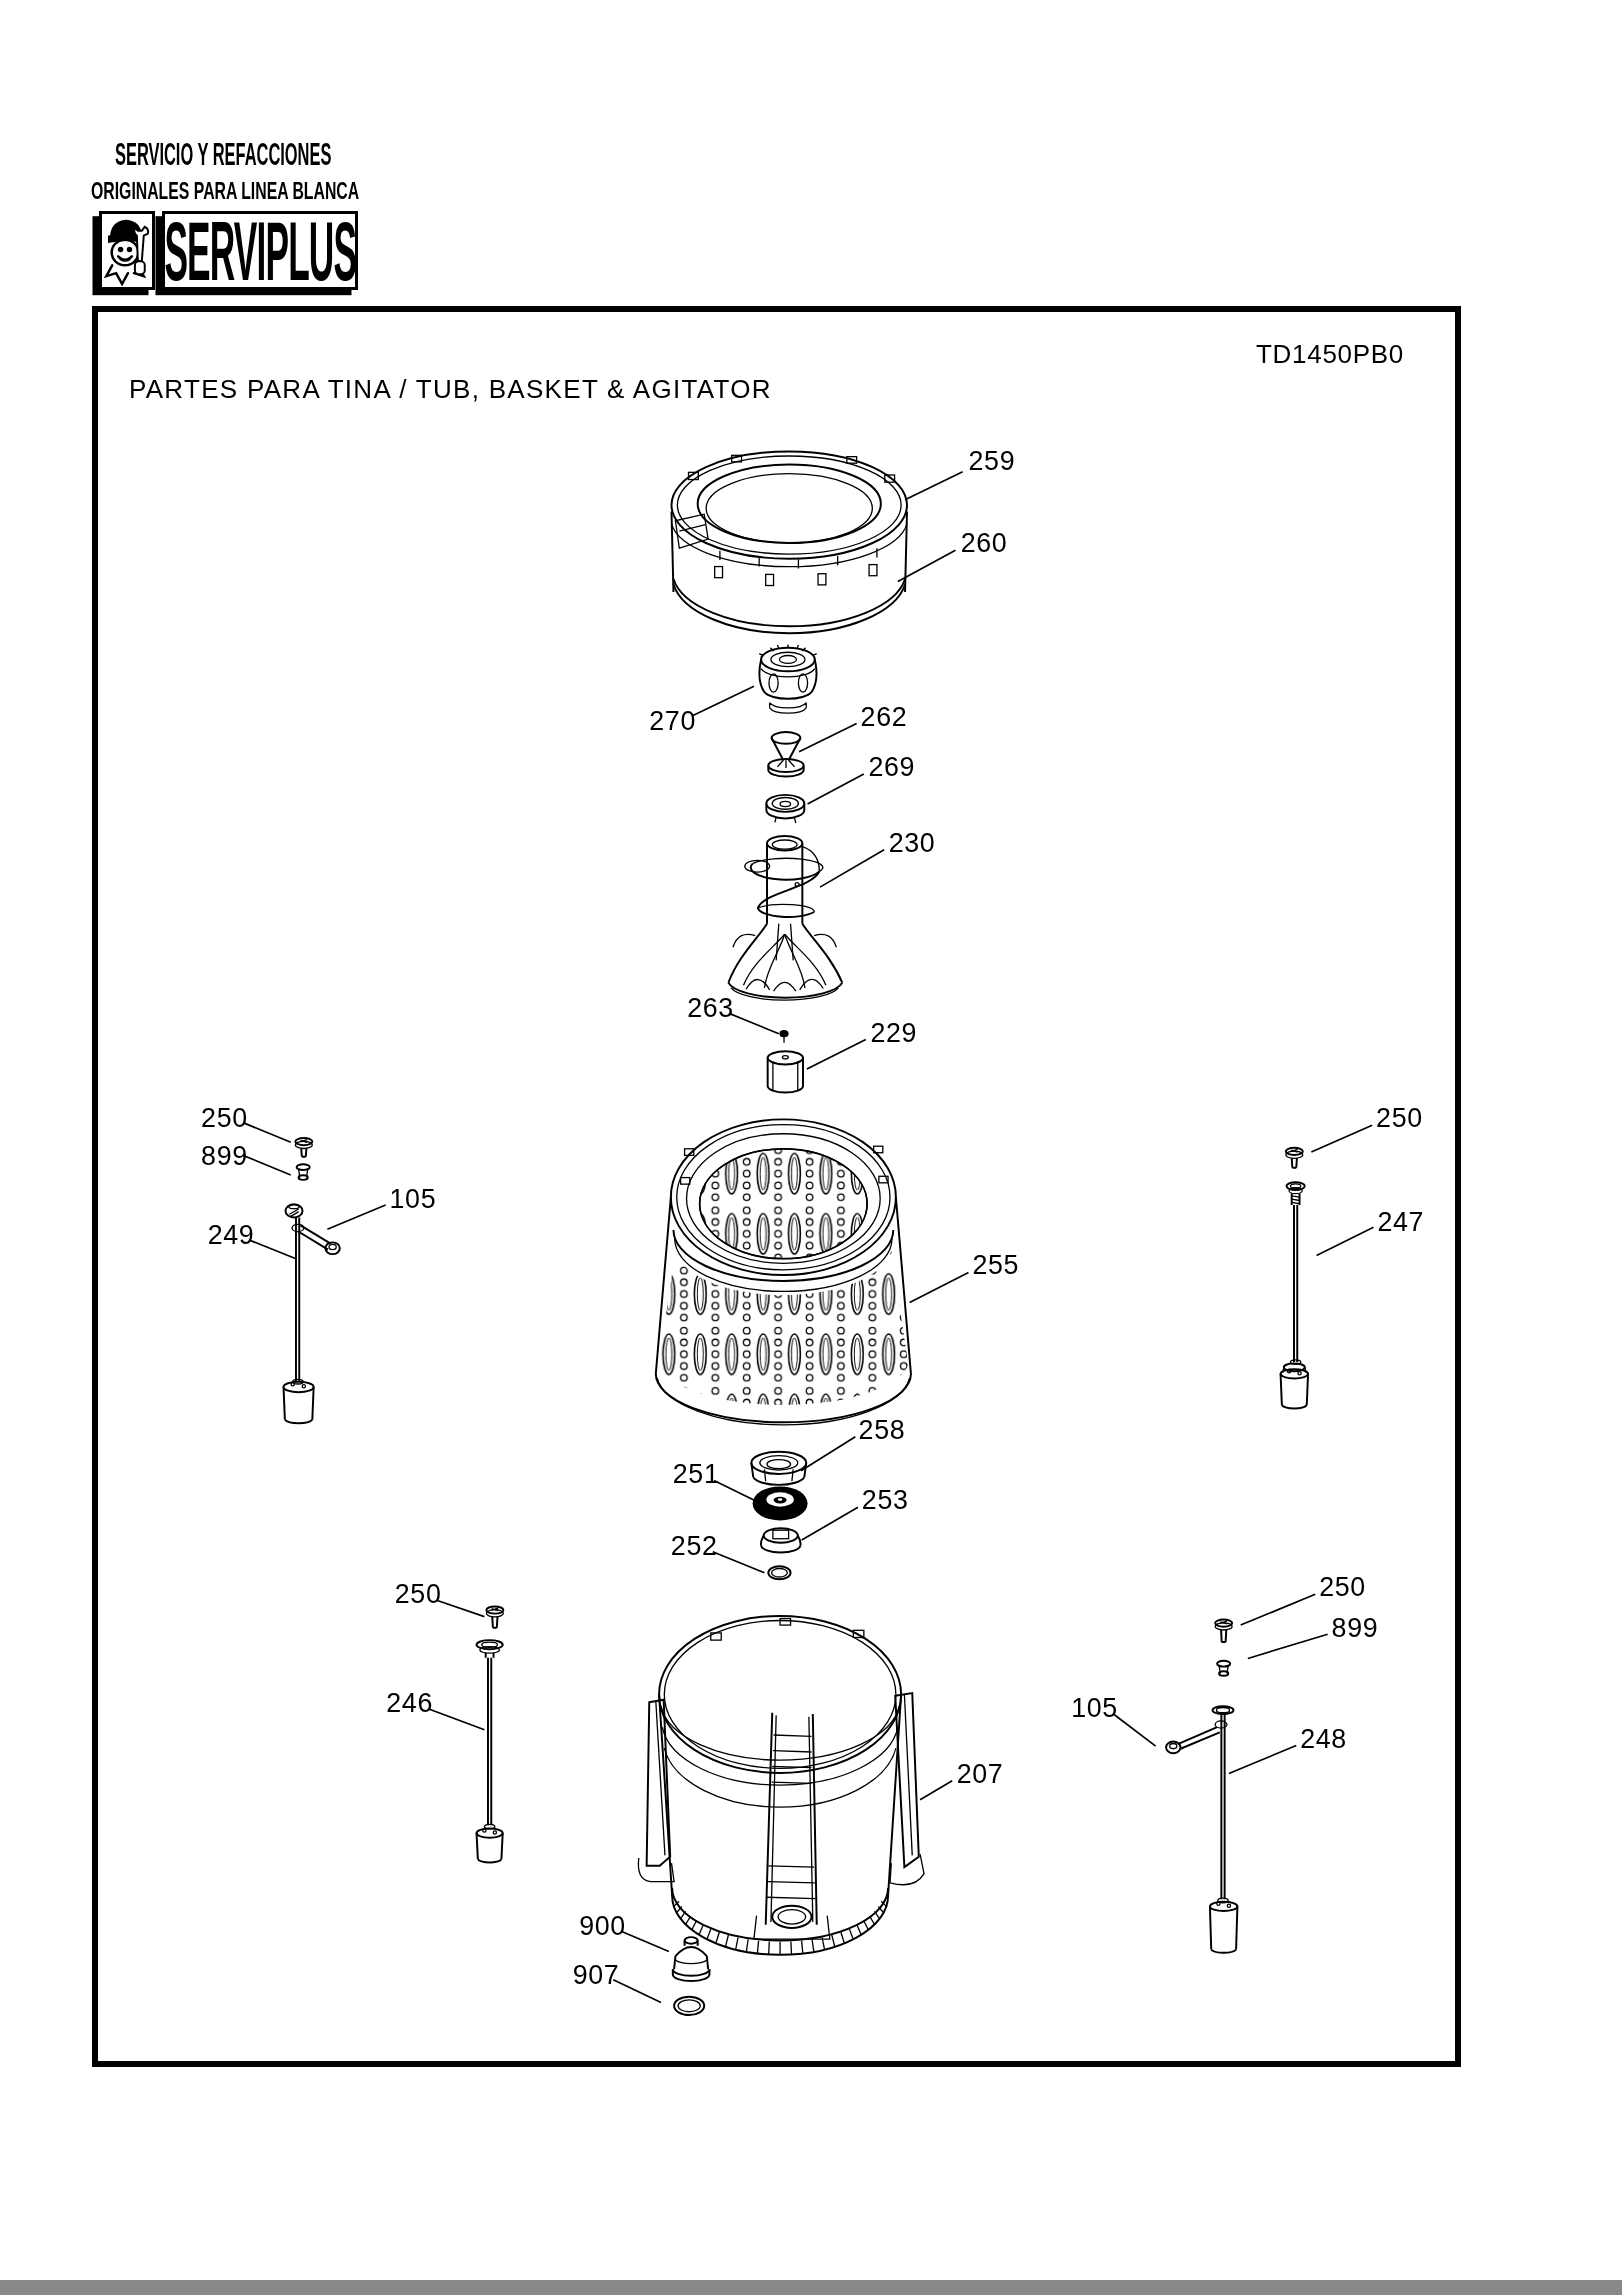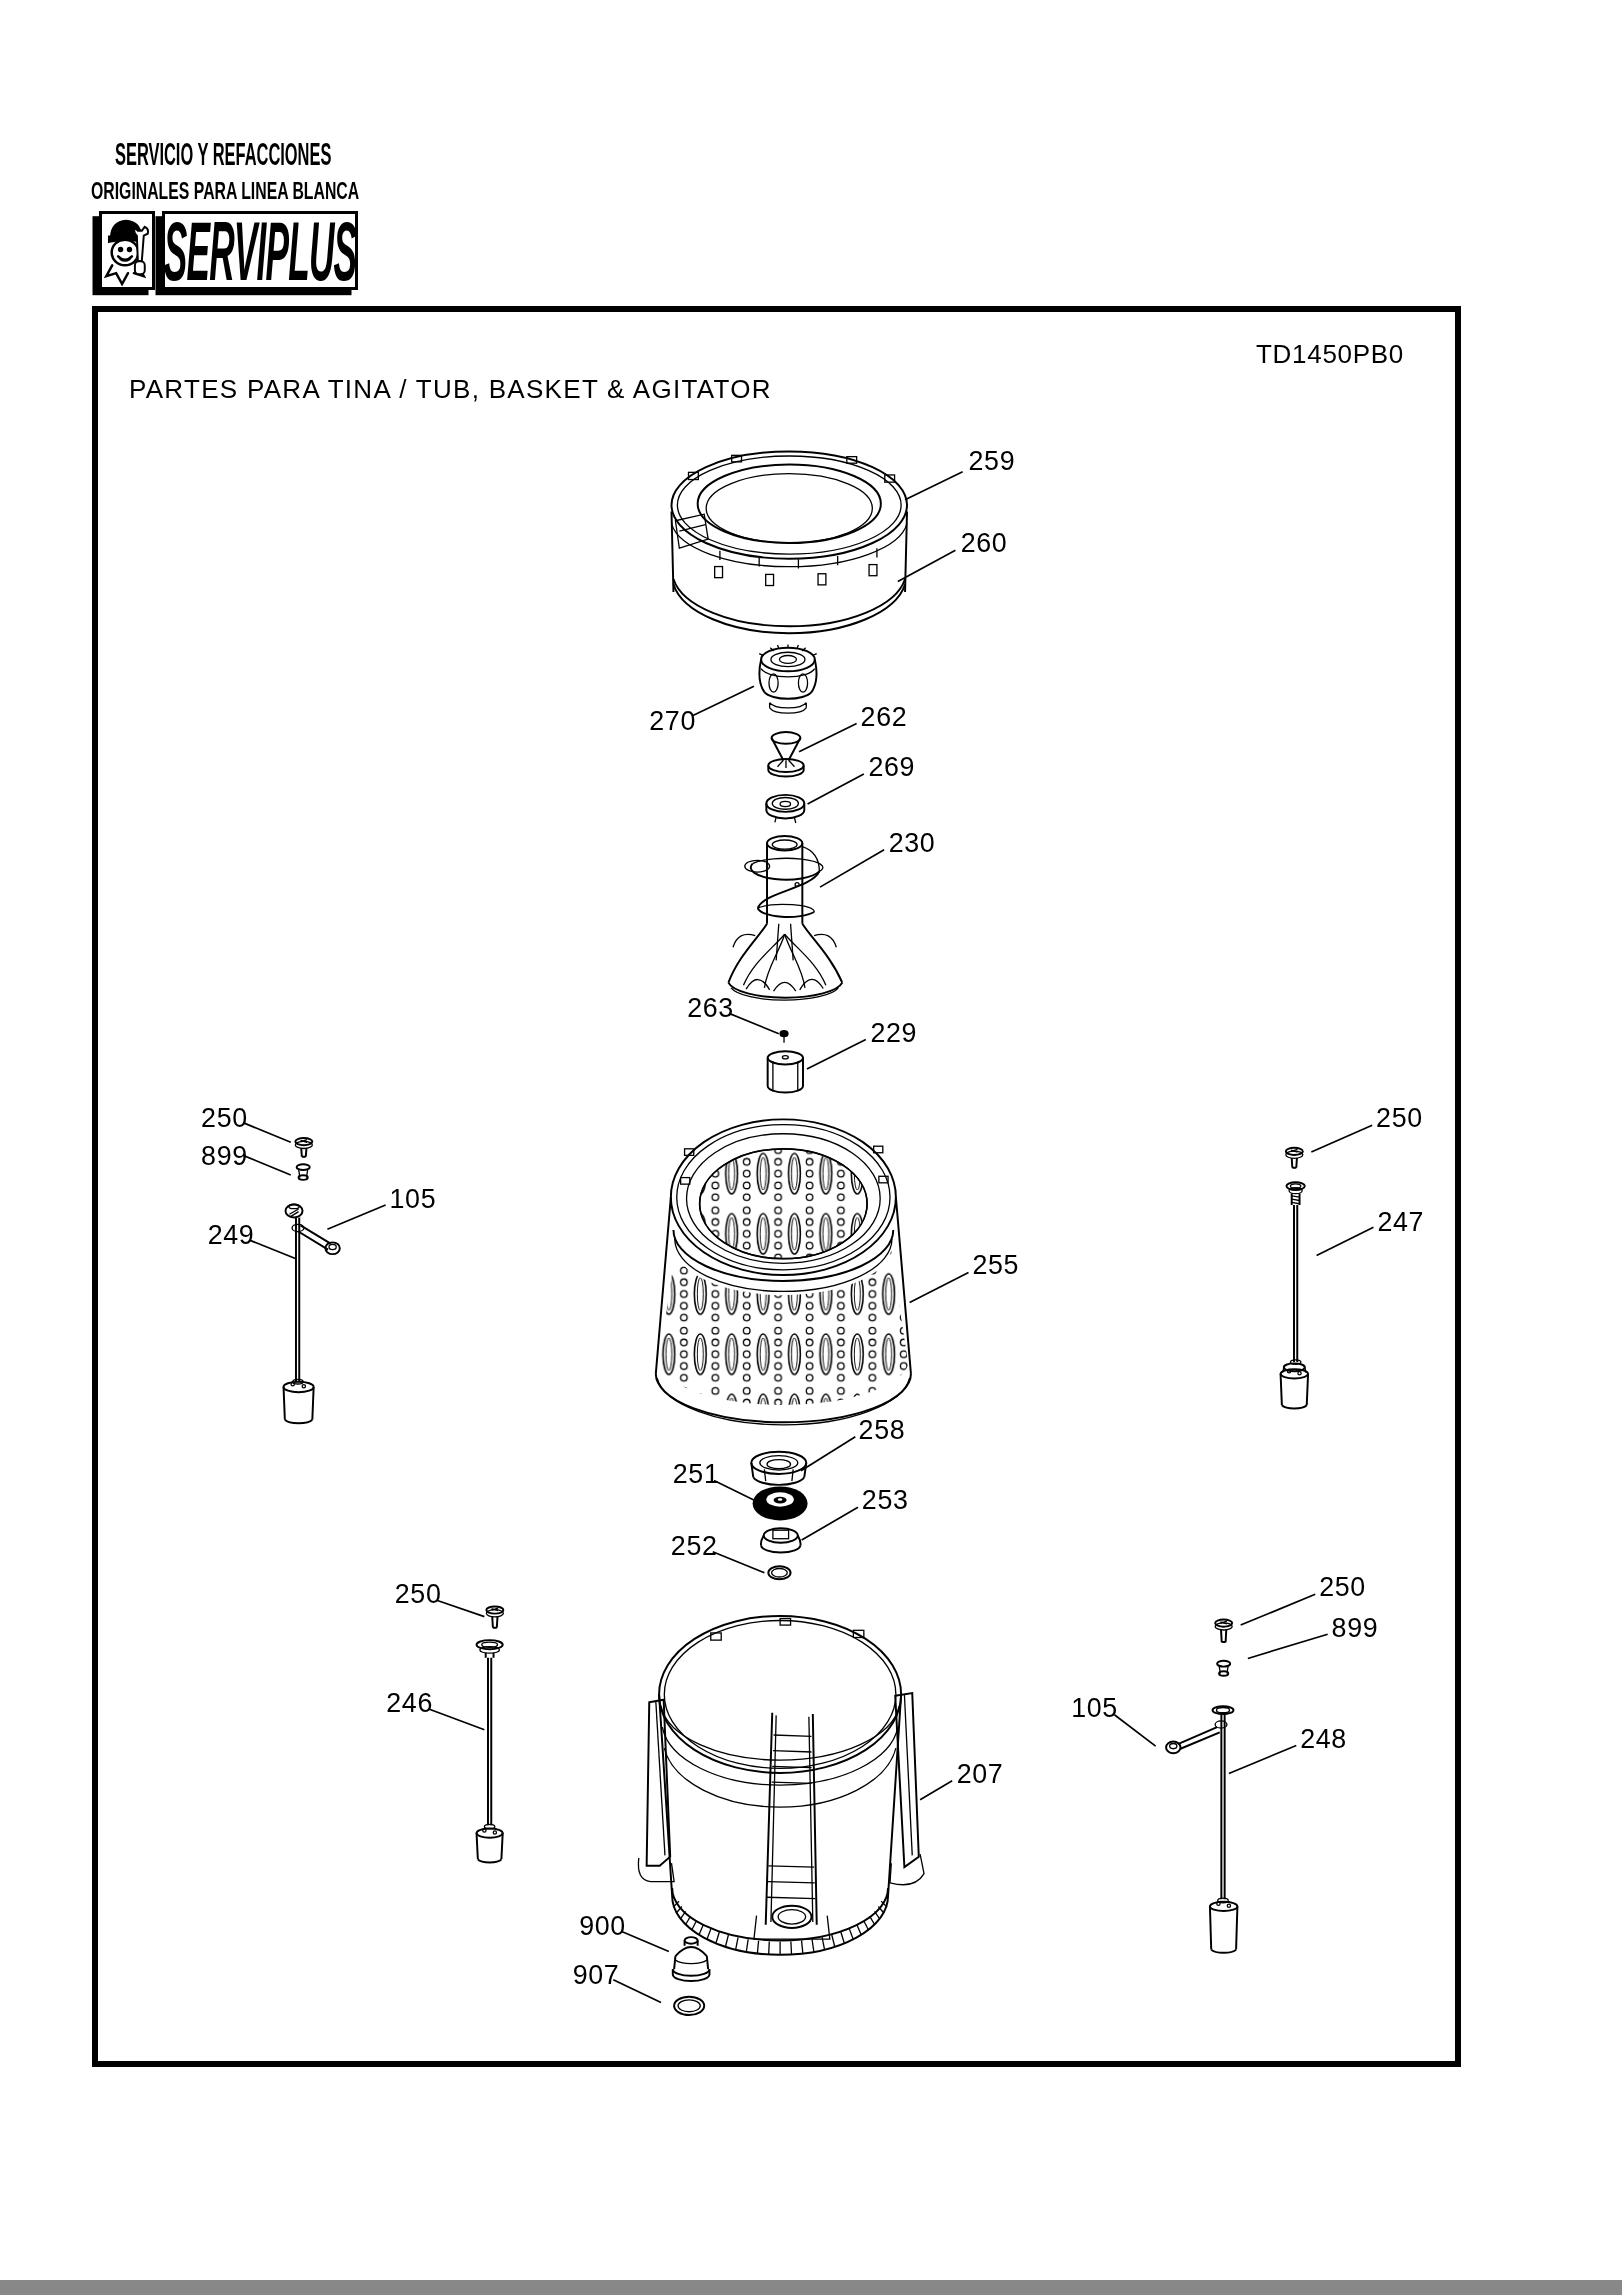--- a/index.html
+++ b/index.html
@@ -4,21 +4,21 @@
 <style>
   html,body{margin:0;padding:0;background:#888;}
   .page{position:relative;width:1623px;height:2280px;background:#ffffff;
         font-family:"Liberation Sans","DejaVu Sans",sans-serif;color:#000;overflow:hidden;}
   
   .hdr-line1{position:absolute;left:115px;top:137px;font-size:31px;font-weight:bold;
              white-space:nowrap;transform:scaleX(0.53);transform-origin:left top;letter-spacing:0px;}
   .hdr-line2{position:absolute;left:91px;top:178px;font-size:23.6px;font-weight:bold;
              white-space:nowrap;transform:scaleX(0.67);transform-origin:left top;}
   .logo-row{position:absolute;left:99px;top:211px;height:81px;}
-  .logo-box{position:absolute;background:#fff;border:3.9px solid #000;box-shadow:-6.5px 5.2px 0 0 #000;font-style:italic;}
+  .logo-box{position:absolute;background:#fff;border:3.9px solid #000;box-shadow:-6.5px 5.2px 0 0 #000;}
   .mascot-box{left:0px;top:0px;width:50px;height:73px;}
   .brand-box{left:63px;top:0px;width:190px;height:73px;display:flex;align-items:center;justify-content:center;}
   .brand-text{font-size:84px;font-weight:bold;white-space:nowrap;line-height:1;
               transform:scaleX(0.42);transform-origin:center;letter-spacing:-2px;}
   
   .main-box{position:absolute;left:92px;top:306px;width:1369px;height:1761px;
             border:6.5px solid #000;box-sizing:border-box;background:#fff;}
   .sheet-title{position:absolute;left:129px;top:343px;font-size:26px;letter-spacing:1.3px;white-space:nowrap;margin-top:31px;}
   .model-code{position:absolute;left:1256px;top:339px;width:137px;font-size:26px;letter-spacing:0.7px;text-align:right;white-space:nowrap;}
   svg.diagram{position:absolute;left:0;top:0;width:1623px;height:2295px;}

